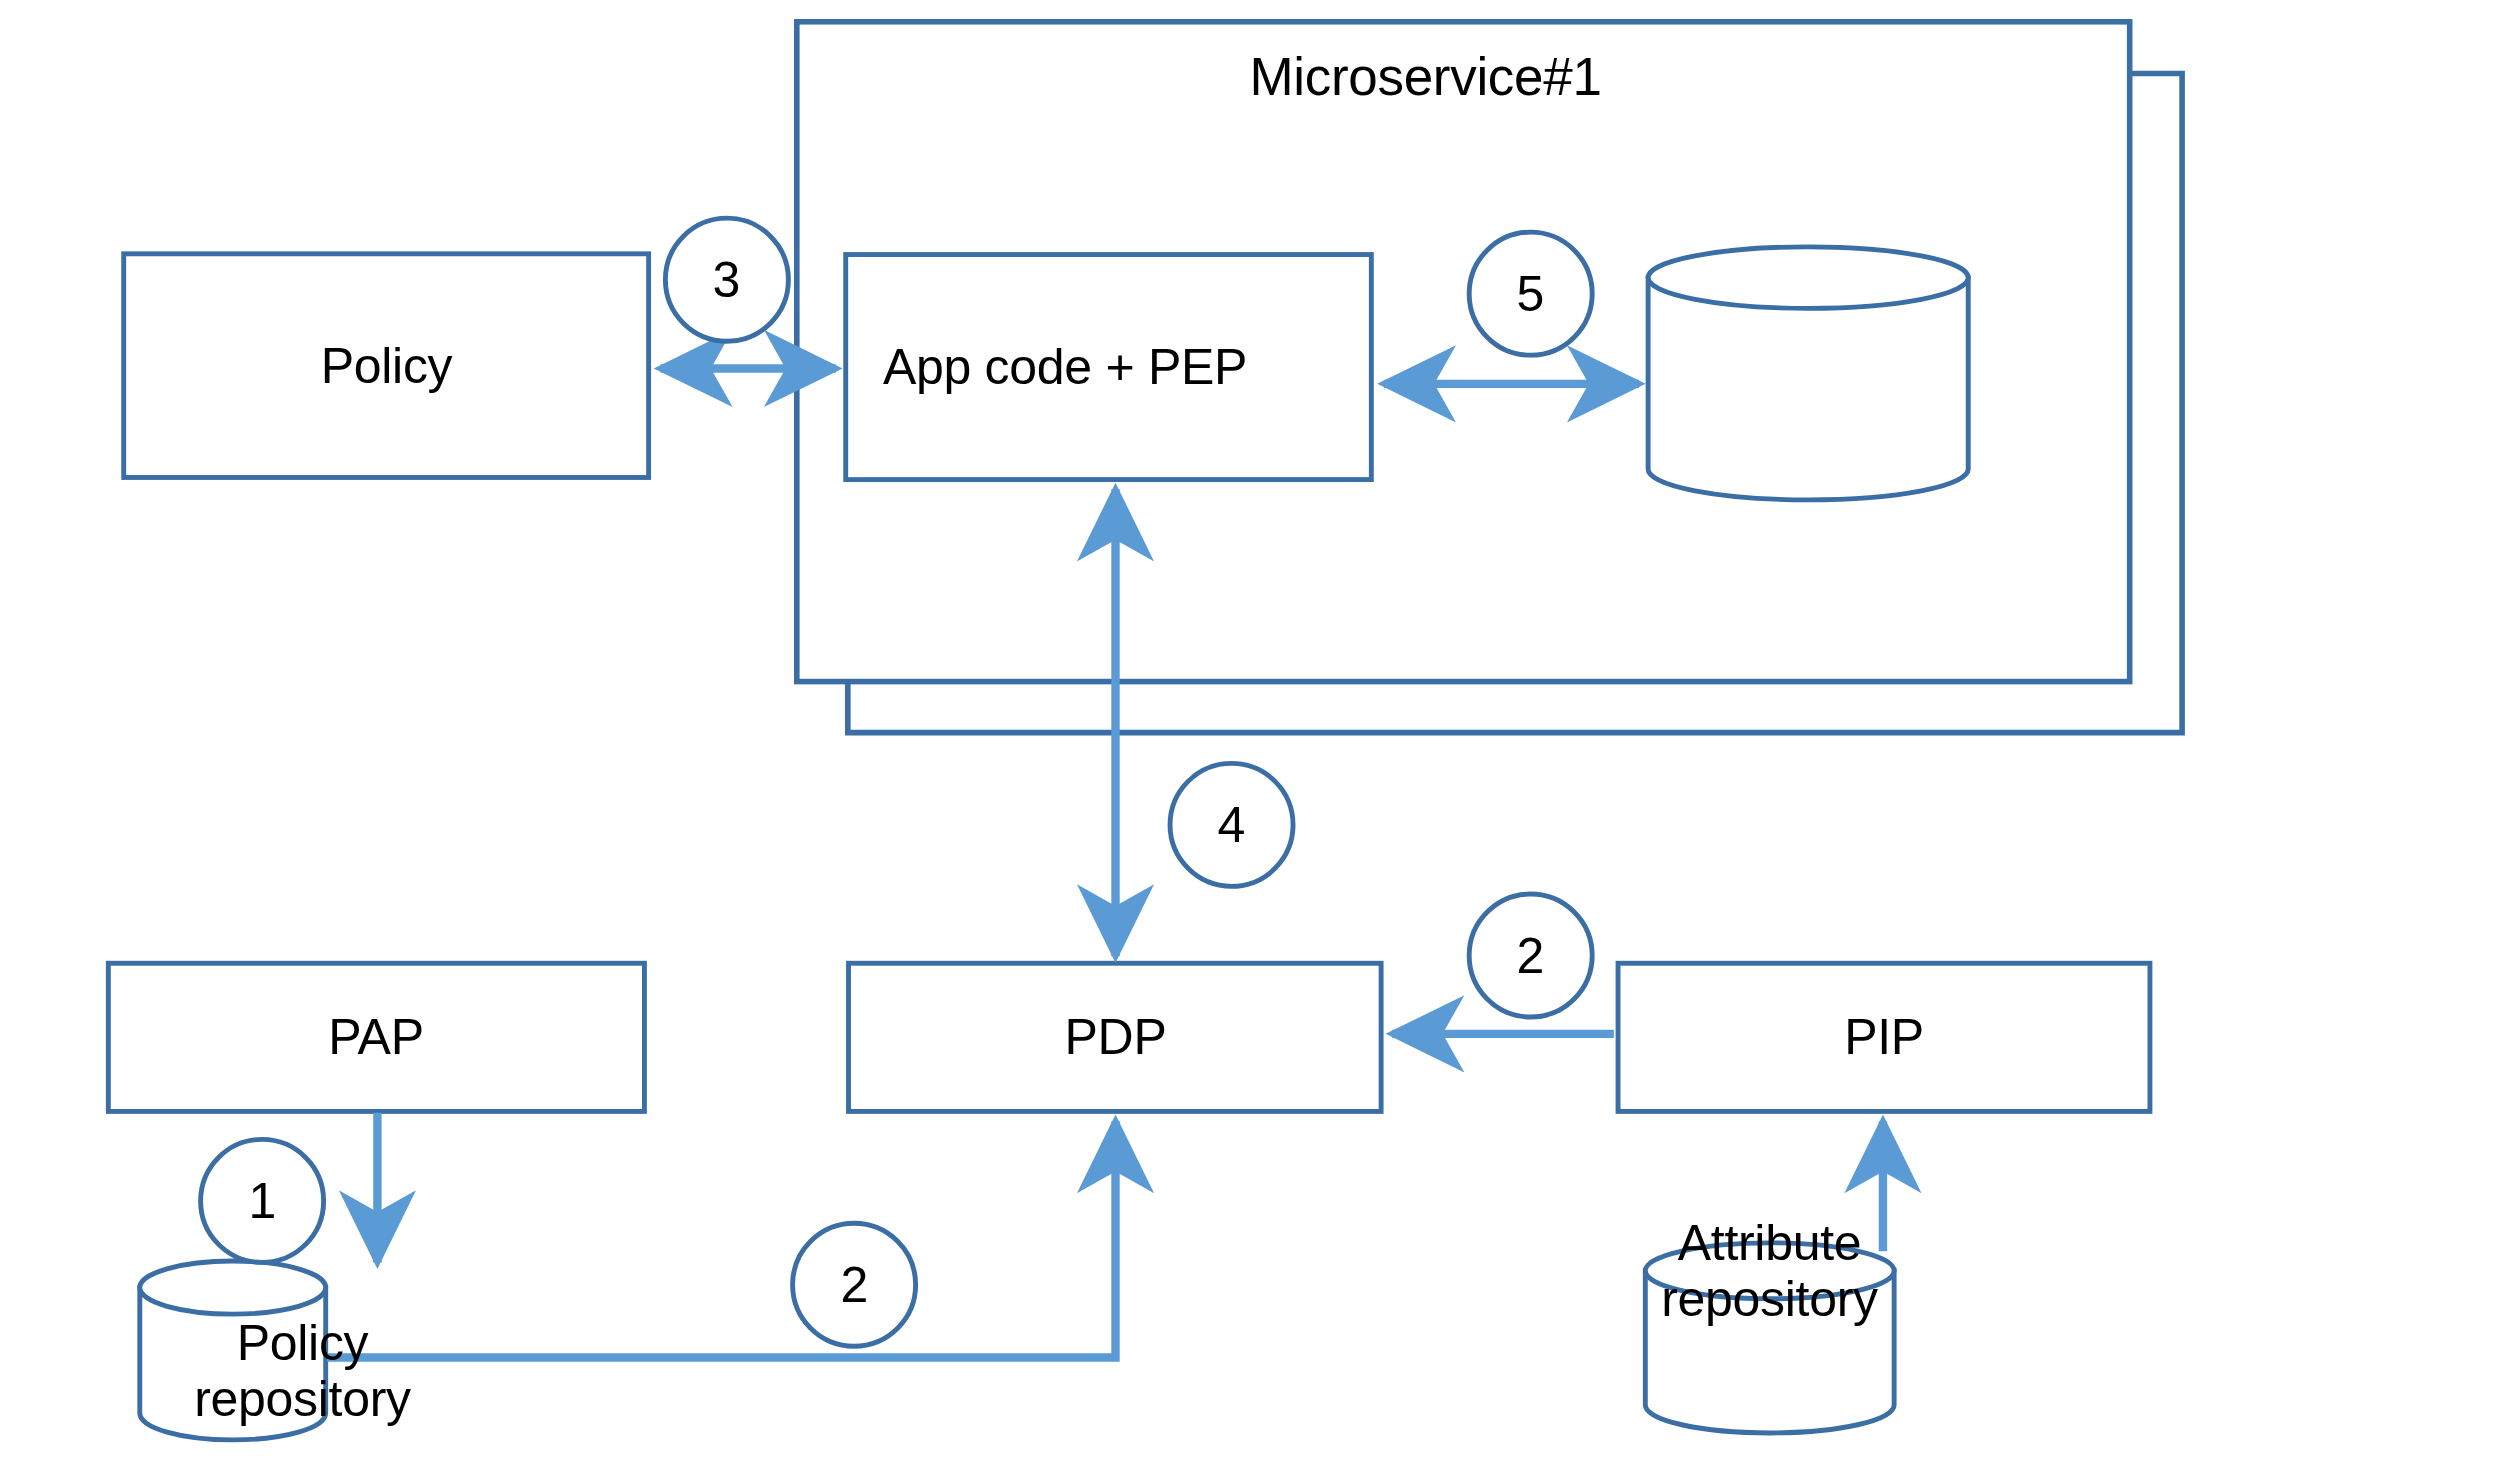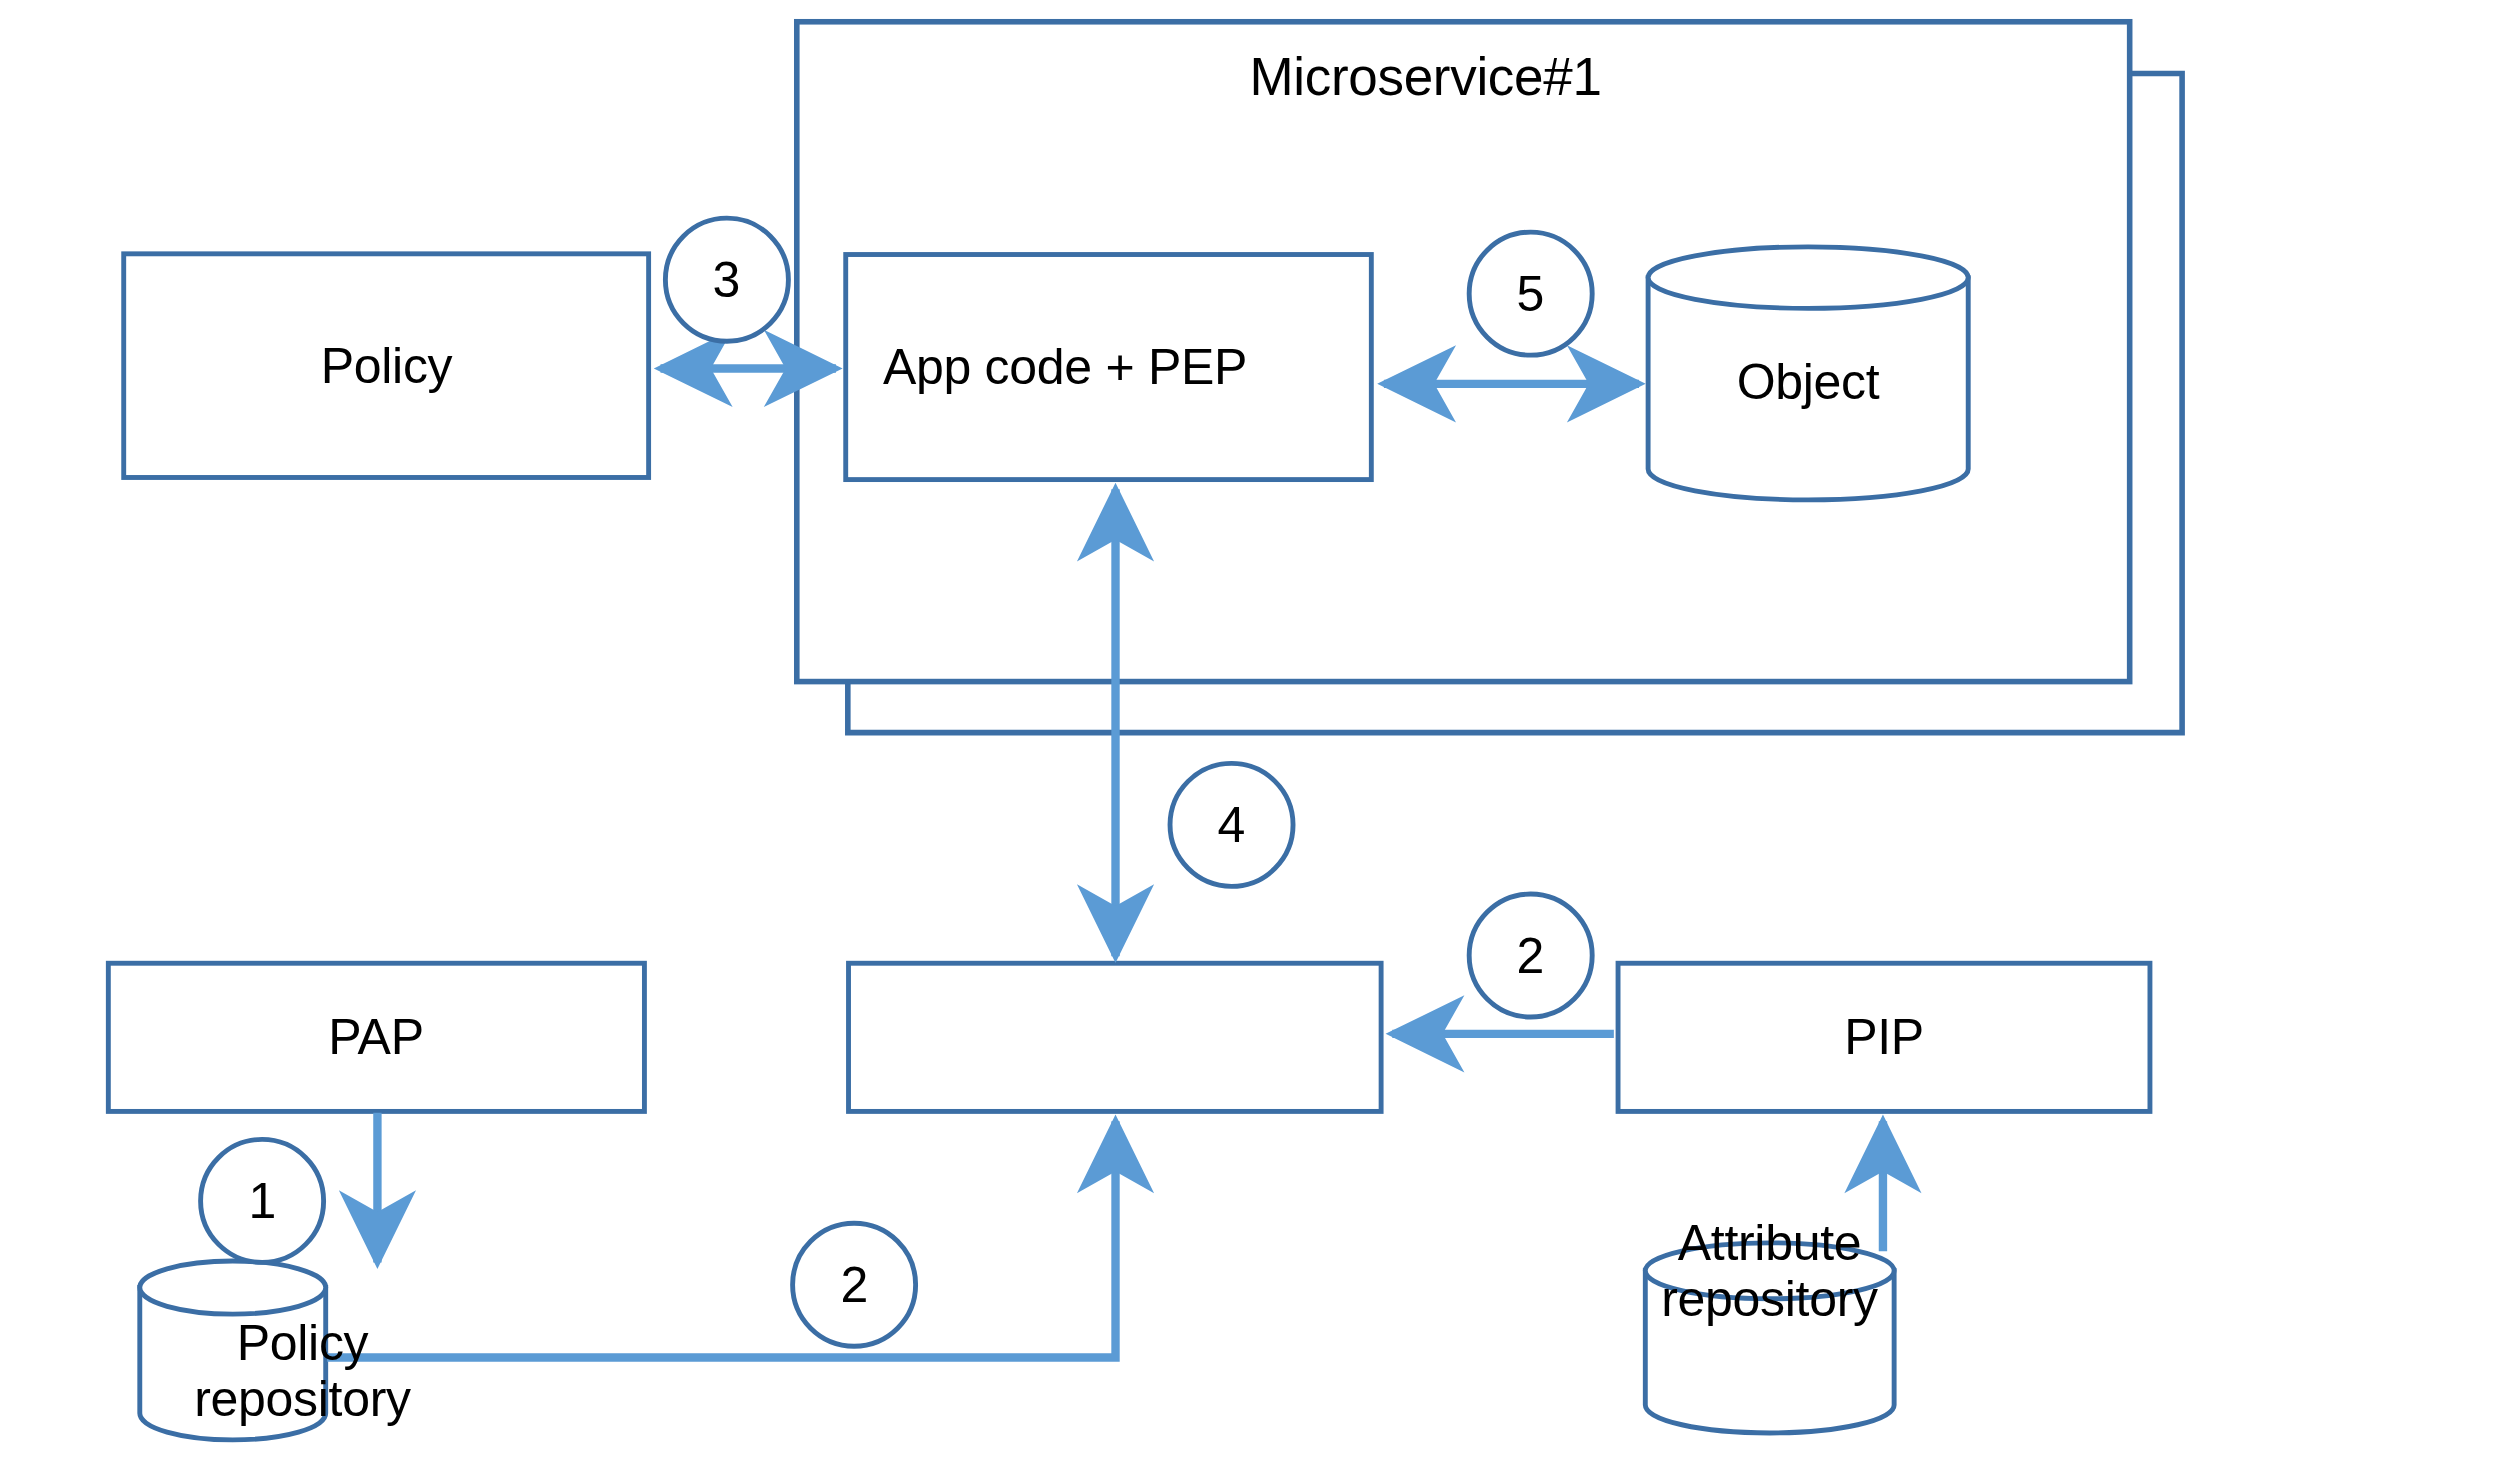--- a/index.html
+++ b/index.html
@@ -128,24 +128,24 @@
     <ellipse cx="375" cy="1718" rx="88" ry="88" fill="#ffffff" stroke="#3b6ea5" stroke-width="7"></ellipse>
     <ellipse cx="1222" cy="1838" rx="88" ry="88" fill="#ffffff" stroke="#3b6ea5" stroke-width="7"></ellipse>
   </svg>
 
   <div class="node-label label-xl" style="left:1076px; top:42px; width:699px; height:70px;">Microservice#1</div>
 
   <div class="node-label label-lg" style="left:124px; top:254px; width:525px; height:224px;">Policy</div>
 
   <div class="node-label label-lg" style="left:802px; top:254px; width:526px; height:225px;">App code + PEP</div>
 
-  <div class="node-label label-lg" style="left:1648px; top:340px; width:320px; height:84px;">Object</div>
 
   <div class="node-label label-lg" style="left:108px; top:963px; width:536px; height:148px;">PAP</div>
 
+  <div class="node-label label-lg" style="left:849px; top:963px; width:533px; height:148px;">PDP</div>
 
   <div class="node-label label-lg" style="left:1618px; top:963px; width:532px; height:148px;">PIP</div>
 
   <div class="node-label label-lg" style="left:93px; top:1292px; width:419px; height:126px;margin-top:16px;">Policy
 repository</div>
 
   <div class="node-label label-lg" style="left:1645px; top:1204px; width:249px; height:133px;">Attribute
 repository</div>
 
   <div class="badge-text" style="left:665px; top:218px; width:123px; height:123px;">3</div>

